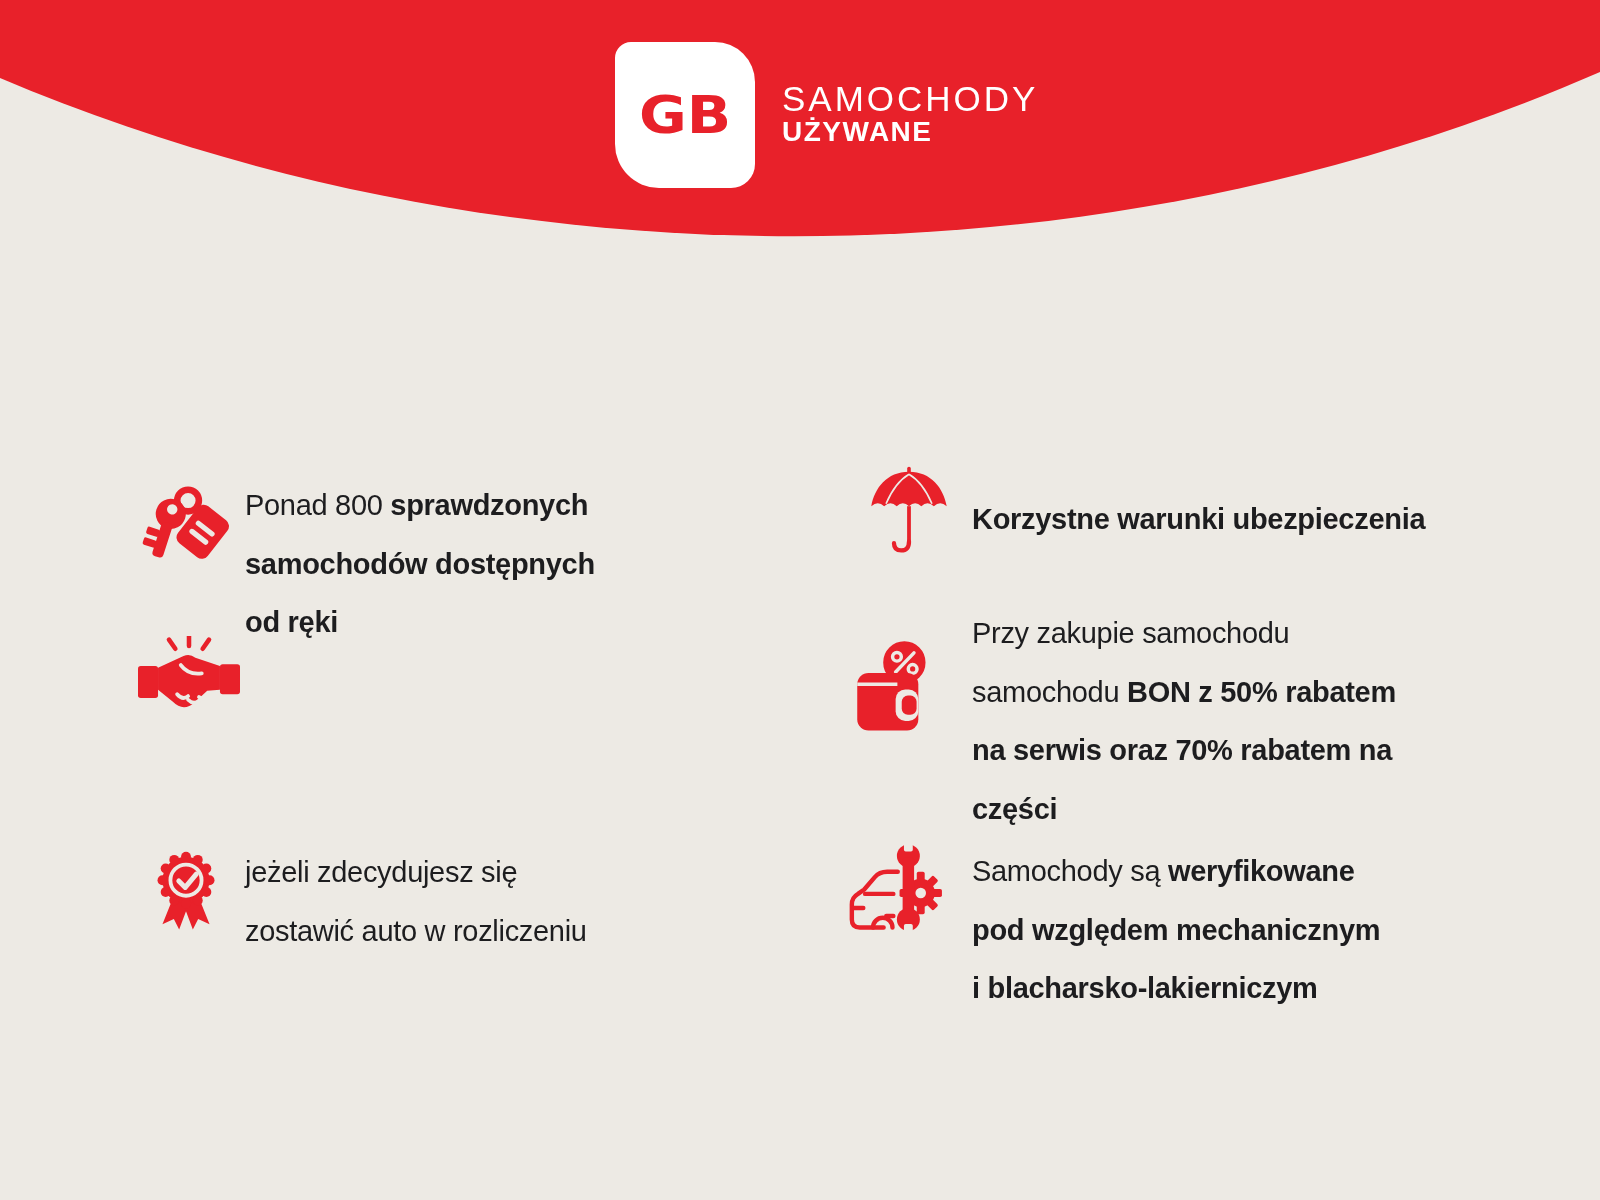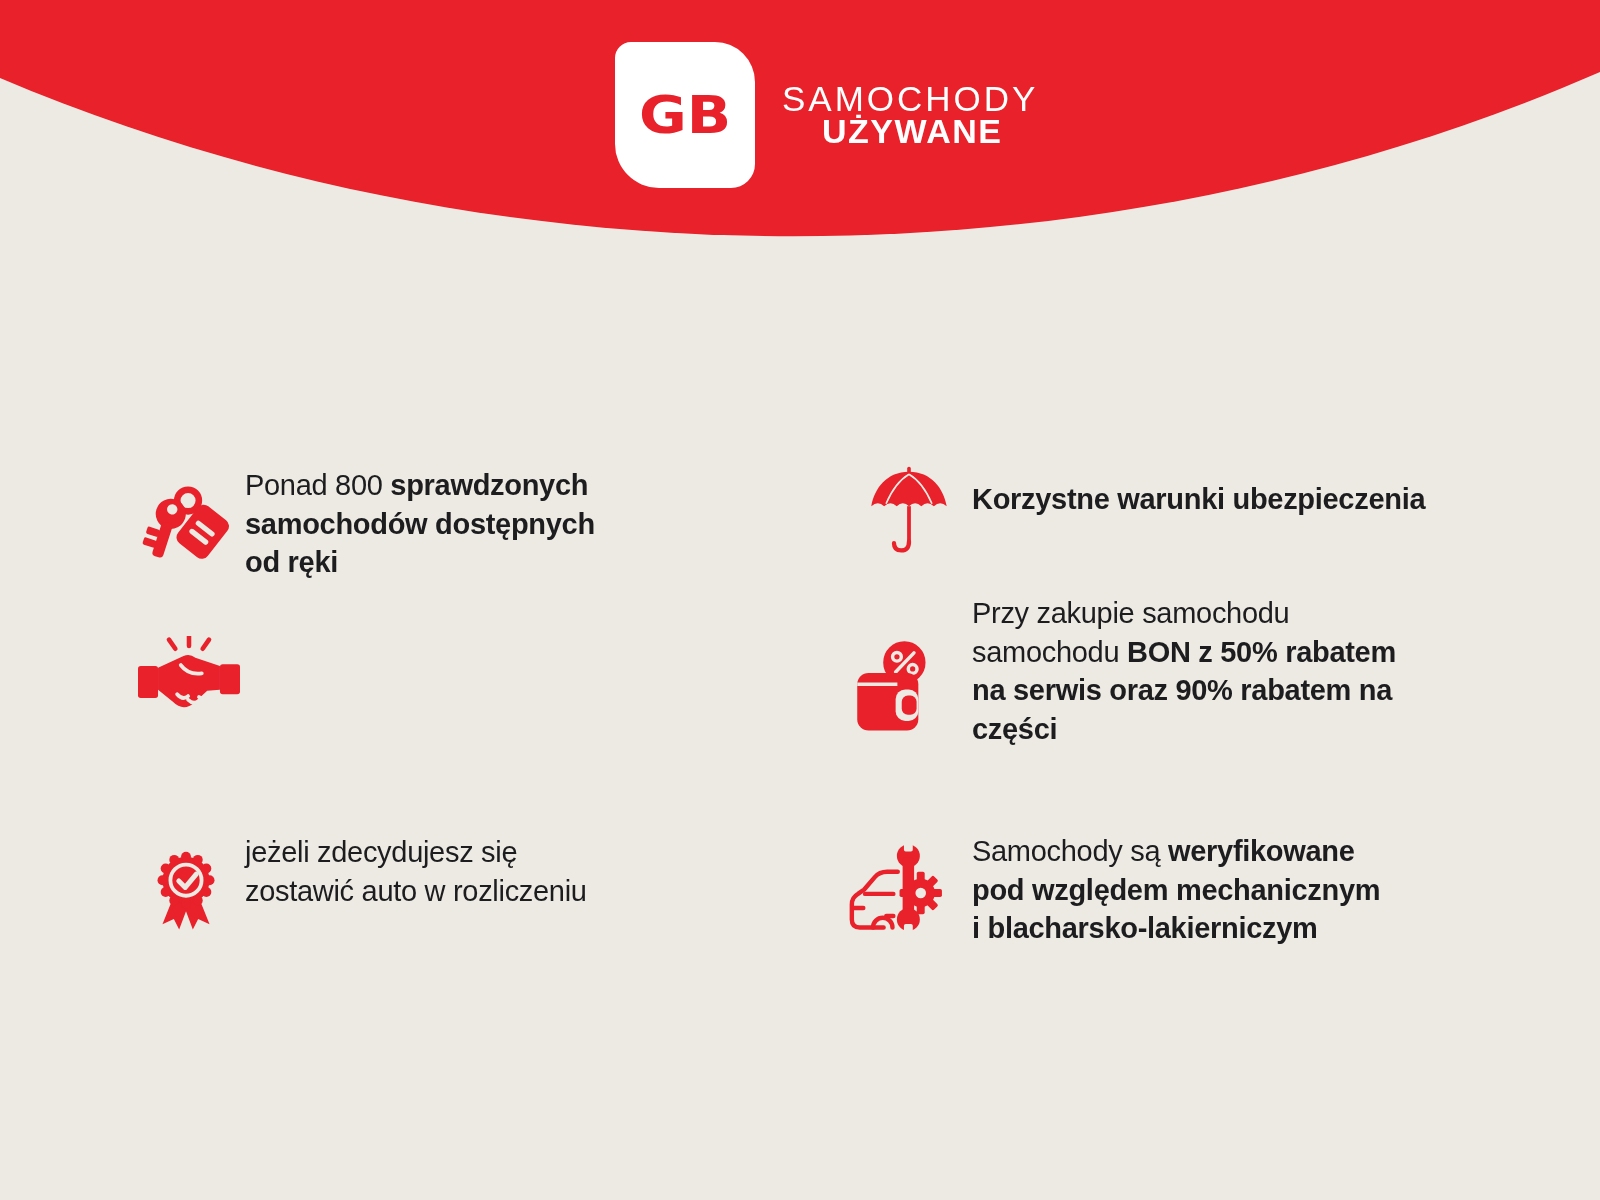--- a/index.html
+++ b/index.html
@@ -23,26 +23,26 @@
     background:var(--light);border-radius:16px 40px 24px 44px;
     display:flex;align-items:center;justify-content:center;
   }
   .gb{
     color:var(--accent);font-weight:700;font-size:52px;line-height:1;
     letter-spacing:0px;transform:scaleX(1.12);
     font-family:"DejaVu Sans","Liberation Sans",sans-serif;
   }
   .brand{position:absolute;left:782px;top:83px;color:var(--light);}
   .brand1{font-size:35px;font-weight:400;letter-spacing:3px;line-height:32px;}
-  .brand2{font-size:34px;font-weight:700;letter-spacing:1.5px;line-height:33px;margin-left:40px;}
+  .brand2{font-size:28px;font-weight:700;letter-spacing:1.5px;line-height:33px;}
   .icon{position:absolute;color:var(--accent);line-height:0;}
   .icon svg{height:auto;display:block;}
   .txt{position:absolute;font-size:29px;line-height:38.5px;letter-spacing:-0.3px;font-weight:400;}
   .txt .b{font-weight:700;}
-  .ln{white-space:nowrap;}
+  .ln{white-space:nowrap;margin-top:20px;}
 </style>
 </head>
 <body>
 
 <div class="stage">
 
   <svg class="header-curve" viewBox="0 0 1600 300" preserveAspectRatio="none" aria-hidden="true">
     <path d="M0 0 H1600 V72 C1100 290 500 290 0 78 Z"></path>
   </svg>
 
@@ -151,21 +151,21 @@
       </g>
       <rect x="6" y="40" width="70" height="66" rx="13" fill="currentColor"></rect>
       <rect x="6" y="51" width="46" height="4" fill="var(--bg)"></rect>
       <rect x="50" y="59" width="26" height="36" rx="11" fill="var(--bg)"></rect>
       <rect x="57" y="66" width="17" height="22" rx="7" fill="currentColor"></rect>
     </svg>
   </div>
   <div class="txt" style="left:972px;top:594px;width:500px">
     <div class="ln"><span>Przy zakupie samochodu</span></div>
     <div class="ln"><span>samochodu </span><span class="b">BON z 50% rabatem</span></div>
-    <div class="ln"><span class="b">na serwis oraz 90% rabatem na</span></div>
+    <div class="ln"><span class="b">na serwis oraz 70% rabatem na</span></div>
     <div class="ln"><span class="b">części</span></div>
   </div>
 
   <div class="icon" style="left:843px;top:840px;">
     <svg viewBox="0 0 120 110" style="width:106px" aria-hidden="true">
       <g stroke="currentColor" stroke-width="5" fill="none" stroke-linecap="round" stroke-linejoin="round">
         <path d="M46 99 H19 Q10 99 10 90 V73 Q10 65 17 61 L24 56 L36 42 Q41 36 50 36 H62"></path>
         <path d="M25 61 H57"></path>
         <path d="M12 77 H23"></path>
         <path d="M49 86 H57"></path>

